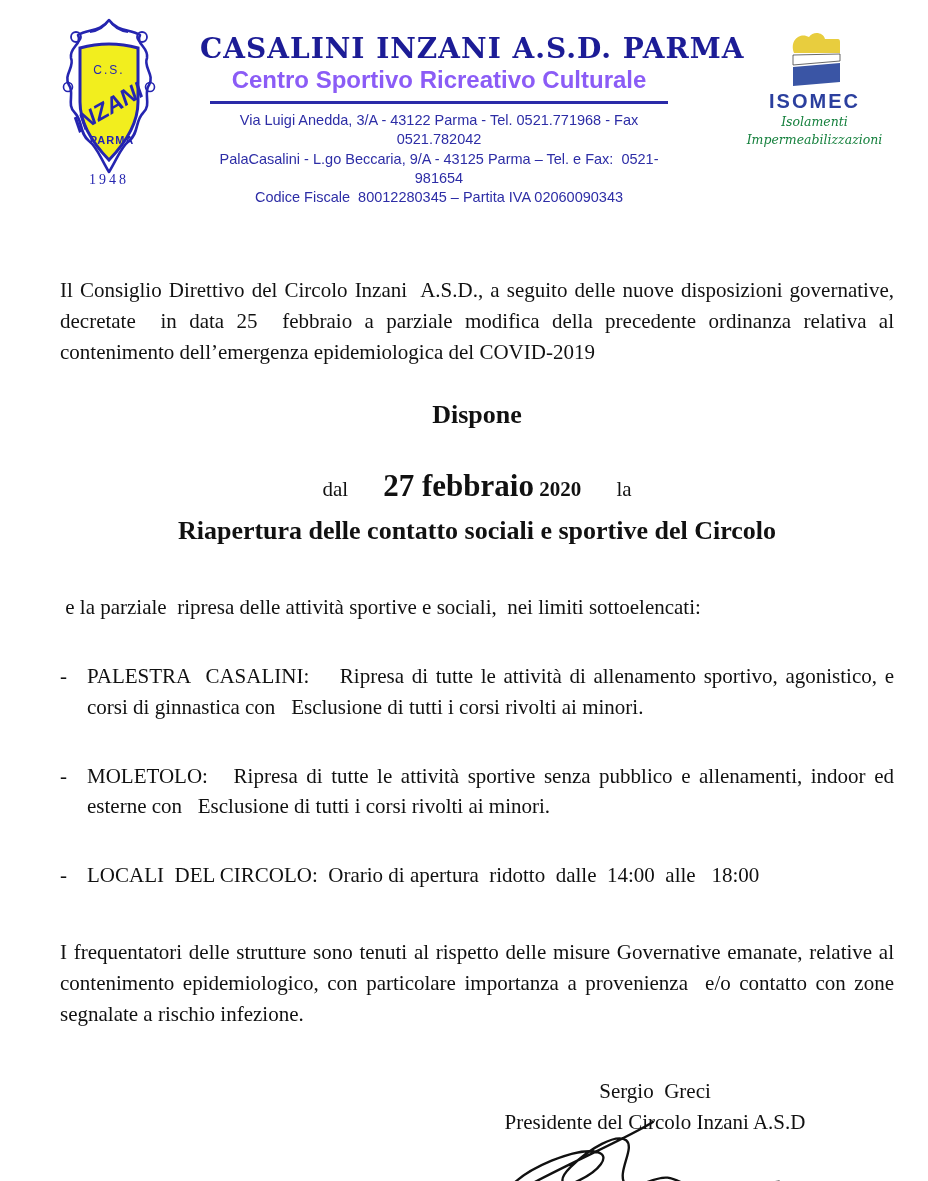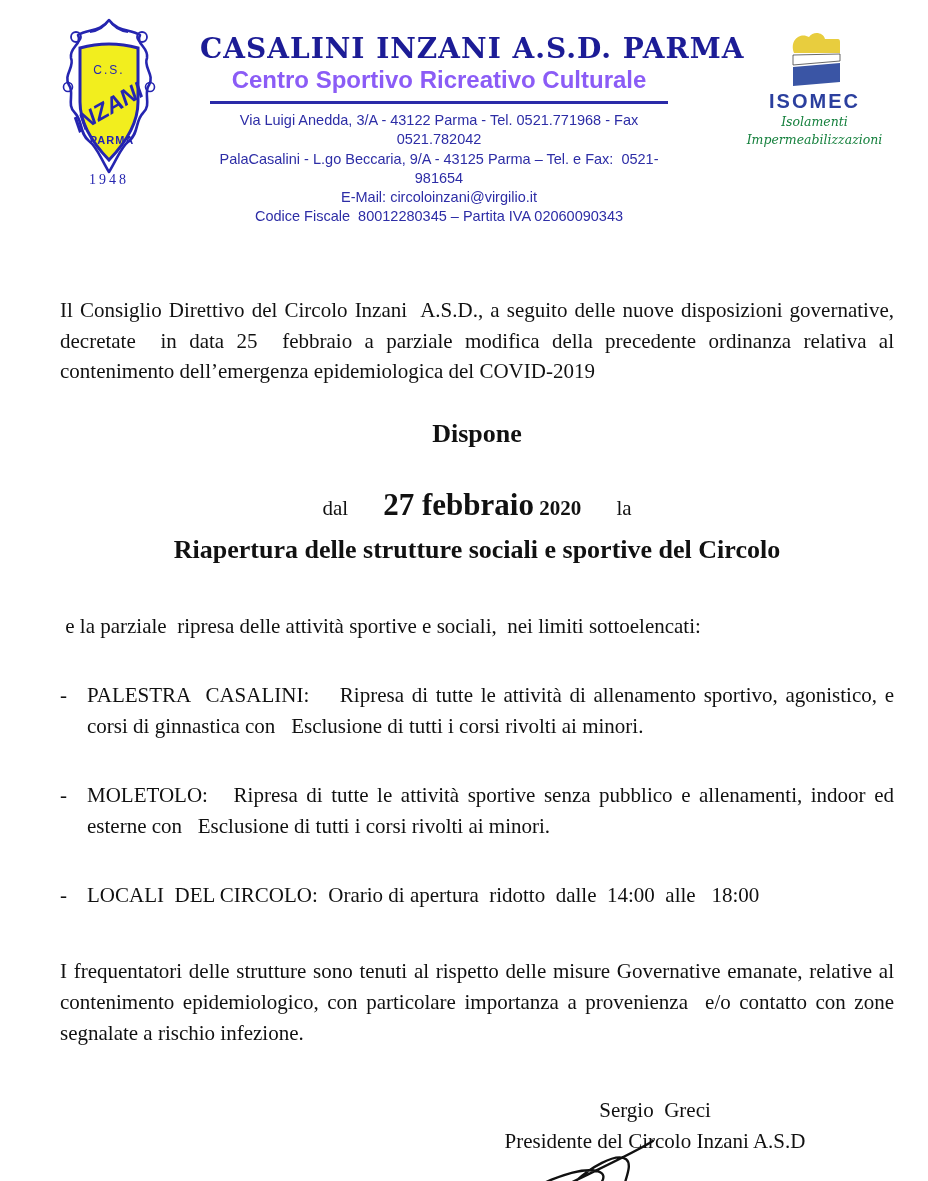--- a/index.html
+++ b/index.html
@@ -88,21 +88,20 @@
         <text x="71" y="170" text-anchor="middle" font-family="Liberation Serif, serif" font-size="14" letter-spacing="3" fill="#2525b0">1948</text>
       </svg>
     </div>
 
     <div class="hcenter">
       <div class="htitle">CASALINI INZANI A.S.D. PARMA</div>
       <div class="hsubtitle">Centro Sportivo Ricreativo Culturale</div>
       <hr class="hrule">
       <div class="haddress">Via Luigi Anedda, 3/A - 43122 Parma - Tel. 0521.771968 - Fax 0521.782042</div>
       <div class="haddress">PalaCasalini - L.go Beccaria, 9/A - 43125 Parma – Tel. e Fax:  0521-981654</div>
-      <div class="haddress">E-Mail: circoloinzani@virgilio.it</div>
       <div class="haddress">Codice Fiscale  80012280345 – Partita IVA 02060090343</div>
     </div>
 
     <div class="isomec">
       <svg viewBox="0 0 62 58">
         <path d="M10,23 C5,9 17,2 25,7 C29,1 39,2 41,9 L54,9 Q56,9 56,12 L56,23 Z" fill="#e8cd3e"></path>
         <polygon points="9,25 56,24 56,31 9,35" fill="#ffffff" stroke="#444" stroke-width="0.8"></polygon>
         <polygon points="9,37 56,33 56,52 9,56" fill="#3a55a5"></polygon>
       </svg>
       <div class="isomec-name">ISOMEC</div>
@@ -117,21 +116,21 @@
 
     <div class="dispone">Dispone</div>
 
     <div class="dateline">
       <span class="dl-pre">dal</span>
       <span class="dl-date">27 febbraio</span>
       <span class="dl-year">2020</span>
       <span class="dl-post">la</span>
     </div>
 
-    <div class="headline">Riapertura delle strutture sociali e sportive del Circolo</div>
+    <div class="headline">Riapertura delle contatto sociali e sportive del Circolo</div>
 
     <p class="lead"> e la parziale  ripresa delle attività sportive e sociali,  nei limiti sottoelencati:</p>
 
     <div class="bullet">
       <span class="dash">-</span>
       <span class="btext"><span>PALESTRA  CASALINI:    Ripresa di tutte le attività di allenamento sportivo, agonistico, e corsi di ginnastica con   </span><span class="b">Esclusione di tutti i corsi rivolti ai minori</span><span>.</span></span>
     </div>
 
     <div class="bullet">
       <span class="dash">-</span>

